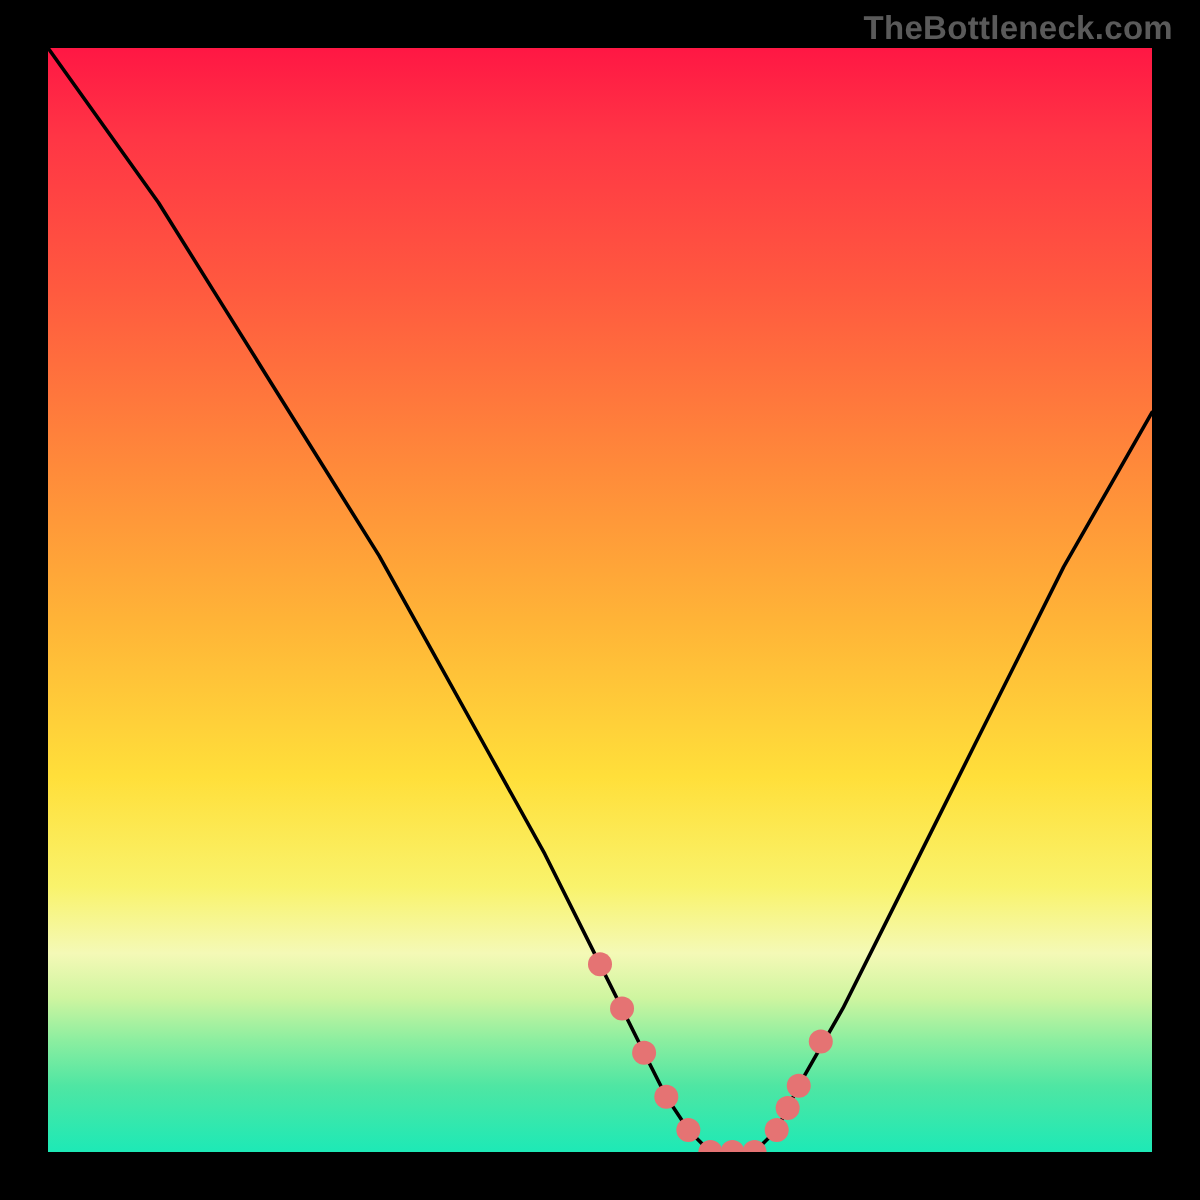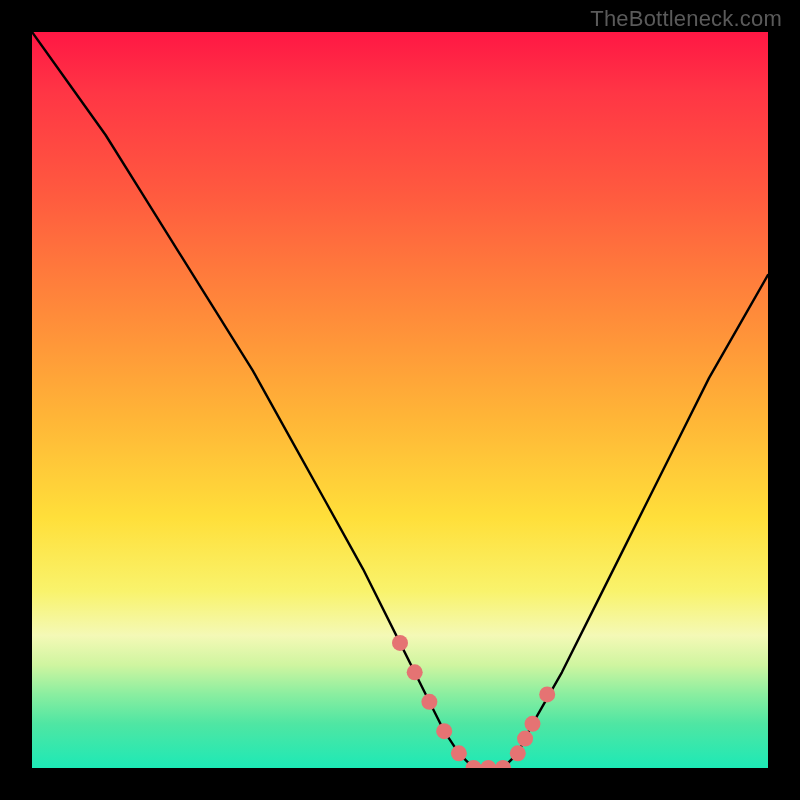--- a/index.html
+++ b/index.html
@@ -40,21 +40,21 @@
       #8aeea0 90%,
       #4fe6a3 94%,
       #1de9b6 100%
     );
   }
   .attribution {
     position: absolute;
     top: 6px;
     right: 18px;
     font-size: 22px;
-    font-weight: 400;
+    font-weight: 700;
     color: #5a5a5a;
     letter-spacing: 0.2px;
   }
   svg.curve {
     position: absolute;
     top: 0;
     left: 0;
     width: 736px;
     height: 736px;
   }

